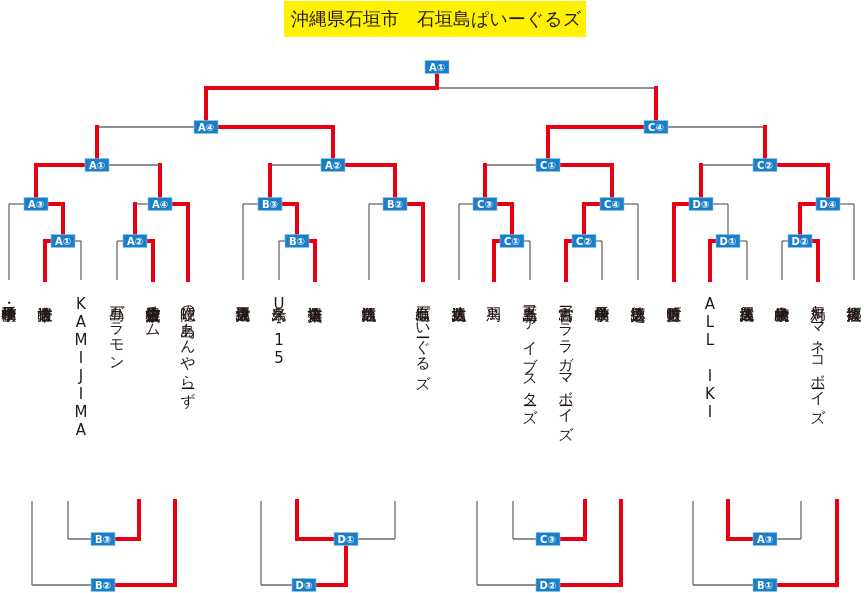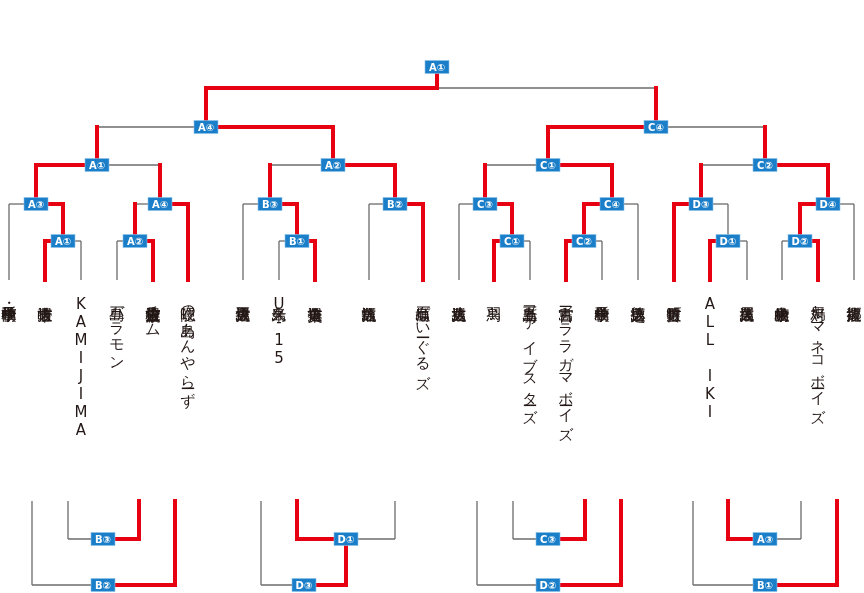--- a/index.html
+++ b/index.html
@@ -47,20 +47,21 @@
       font-family: "DejaVu Sans", "Liberation Sans", sans-serif;
       font-size: 10px;
       font-weight: bold;
       fill: #ffffff;
     }
   </style>
 </head>
 <body>
 
 <div id="page">
+  <div id="title-banner" style="background: rgb(255, 241, 0);">沖縄県石垣市　石垣島ぱいーぐるズ</div>
   <svg id="bracket-svg" xmlns="http://www.w3.org/2000/svg" viewBox="0 0 864 593">
     <g id="layer-gray">
         <line x1="63" y1="241" x2="81" y2="241" stroke="#6b6b6b" stroke-width="1.3"></line>
         <line x1="81" y1="241" x2="81" y2="280" stroke="#6b6b6b" stroke-width="1.3"></line>
         <line x1="36" y1="204" x2="9" y2="204" stroke="#6b6b6b" stroke-width="1.3"></line>
         <line x1="9" y1="204" x2="9" y2="280" stroke="#6b6b6b" stroke-width="1.3"></line>
         <line x1="135" y1="241" x2="117" y2="241" stroke="#6b6b6b" stroke-width="1.3"></line>
         <line x1="117" y1="241" x2="117" y2="280" stroke="#6b6b6b" stroke-width="1.3"></line>
         <line x1="160" y1="204" x2="135" y2="204" stroke="#6b6b6b" stroke-width="1.3"></line>
         <line x1="97" y1="165" x2="160" y2="165" stroke="#6b6b6b" stroke-width="1.3"></line>

